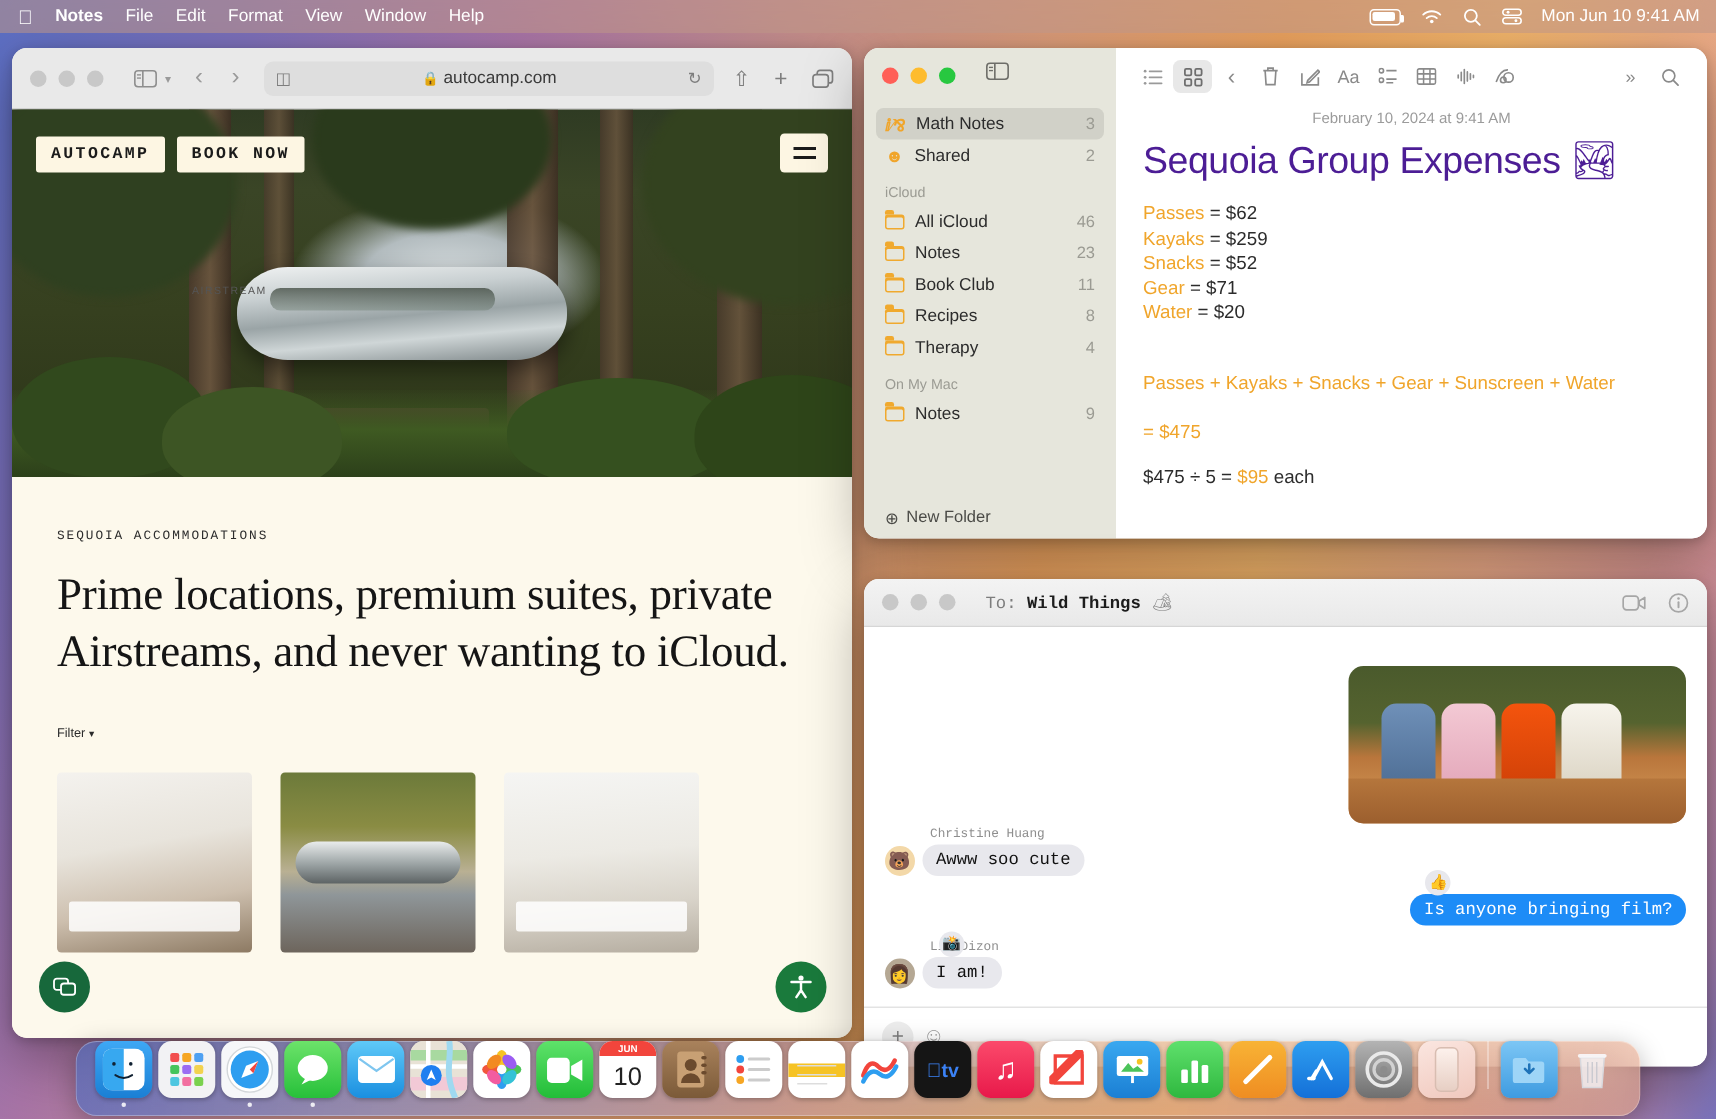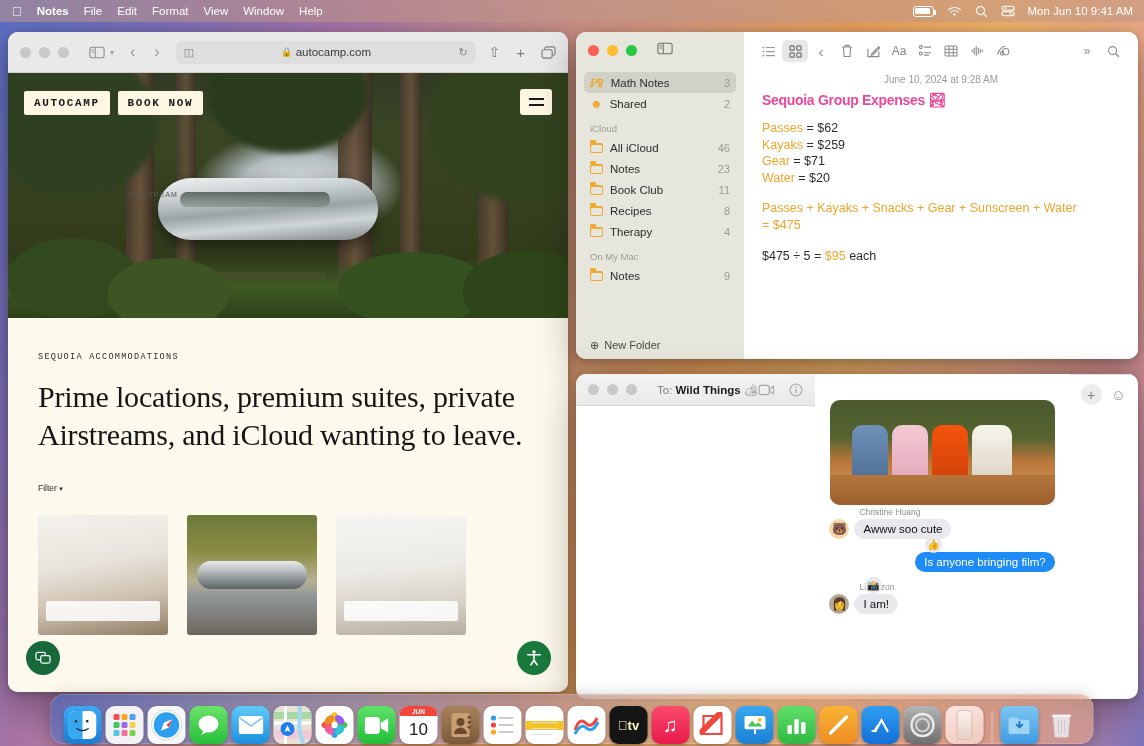--- a/index.html
+++ b/index.html
@@ -113,26 +113,26 @@
   .fold{ width:13px; height:10px; border-radius:1.5px 2px 2px 2px; background:#f0a92e; position:relative; flex:none;}
   .fold:before{content:"";position:absolute;left:0;top:-2.5px;width:6px;height:3px;background:#f0a92e;border-radius:1.5px 1.5px 0 0;}
   .fold:after{content:"";position:absolute;left:1px;top:2px;right:1px;bottom:1px;background:#e6e6dc;border-radius:1px;}
   .nt-new{ height:28px; display:flex; align-items:center; gap:5px; padding:0 14px; font-size:11px; color:#4a4a46; }
   .nt-main{ flex:1; background:#fff; display:flex; flex-direction:column;}
   .nt-tb{ height:38px; display:flex; align-items:center; padding:0 12px; gap:0; color:#8a8a8a;}
   .tbi{ width:26px; height:22px; display:flex; align-items:center; justify-content:center; border-radius:5px; flex:none;}
   .tbi.on{ background:#e8e8e8; }
   .nt-body{ padding:4px 18px 0 18px; }
   .nt-date{ text-align:center; font-size:10px; color:#9b9b9b; margin-bottom:7px;}
-  .nt-title{ font-size:14px; font-weight:bold; color:#ec4899; letter-spacing:-.3px;}
+  .nt-title{ font-size:25px; font-weight:normal; color:#4c1d95; letter-spacing:-.3px;}
   .nt-eq{ font-size:12.5px; line-height:16.6px; color:#2c2c2c; margin-top:12px;}
-  .o{ color:#f0a52b; }
+  .o{ color:#f0a52b;margin-top:16px; }
 
   
-  #msgs{ left:576px; top:374px; width:562px; height:325px; background:#fff; display:flex; flex-direction:row;}
+  #msgs{ left:576px; top:386px; width:562px; height:325px; background:#fff; display:flex; flex-direction:column;font-family:Liberation Mono, monospace;}
   .ms-tb{ height:32px; background:linear-gradient(180deg,#f3f3f3,#e9e9e9);
      border-bottom:.5px solid #d6d6d6; display:flex; align-items:center; padding:0 12px;}
   .ms-to{ margin-left:20px; font-size:11.5px; color:#7d7d7d;}
   .ms-to b{ color:#1c1c1c; font-weight:600; }
   .ms-tb-r{ margin-left:auto; display:flex; gap:14px; color:#a6a6a6; align-items:center;}
   .ms-body{ flex:1; position:relative; overflow:hidden; padding:6px 14px 0 14px;}
   .photo{ position:absolute; right:14px; top:26px; width:225px; height:105px; border-radius:10px; overflow:hidden;
      background:linear-gradient(180deg,#4a5a2c 0%,#55632f 36%,#b9763c 58%,#c98a4c 78%,#b5763d 100%);}
   .ppl{ position:absolute; bottom:26px; border-radius:10px 10px 3px 3px;}
   .sender{ font-size:8.5px; color:#8e8e8e; margin-left:30px; margin-bottom:2px;}
@@ -144,21 +144,21 @@
   .tapback{ position:absolute; width:17px; height:17px; border-radius:50%; background:#e8e8ed;
      display:flex; align-items:center; justify-content:center; font-size:10px;}
   .ms-input{ height:40px; border-top:.5px solid #e3e3e3; display:flex; align-items:center; padding:0 12px; gap:9px; background:#fff;}
   .plusb{ width:21px; height:21px; border-radius:50%; background:#ececec; color:#7d7d7d;
      display:flex; align-items:center; justify-content:center; font-size:14px;}
   .ifield{ flex:1; height:23px; border:.8px solid #dcdcdc; border-radius:12px; display:flex;
      align-items:center; padding:0 10px; font-size:11.5px; color:#aaa;}
 
   
   .dock{ position:absolute; left:50%; transform:translateX(-50%); bottom:2px;
-     height:50px; border-radius:14px; display:flex; align-items:flex-end; gap:4px; padding:0 13px;
+     height:50px; border-radius:14px; display:flex; align-items:flex-start; gap:4px; padding:0 13px;
      background:linear-gradient(100deg, rgba(70,110,200,.58), rgba(110,140,215,.5) 20%,
         rgba(175,150,190,.5) 45%, rgba(235,175,120,.5) 70%, rgba(240,175,140,.55));
      backdrop-filter:blur(22px); box-shadow:0 4px 18px rgba(0,0,0,.28), inset 0 0 0 .6px rgba(255,255,255,.3);}
   .dapp{ width:38px; height:38px; border-radius:9px; position:relative;
      display:flex; align-items:center; justify-content:center; font-size:19px; color:#fff;
      box-shadow:0 1px 3px rgba(0,0,0,.25); flex:none;}
   .run{ position:absolute; bottom:-6px; left:50%; transform:translateX(-50%);
      width:3px; height:3px; border-radius:50%; background:rgba(255,255,255,.85);}
   .sep{ width:1px; height:32px; background:rgba(255,255,255,.45); margin:0 4px; flex:none;}
 </style>
@@ -258,21 +258,21 @@
       <div class="pill">BOOK NOW</div>
     </div>
     <div class="burger">
         <i></i>
         <i></i>
       </div>
   </div>
 
   <div class="page">
     <div class="eyebrow">SEQUOIA ACCOMMODATIONS</div>
-    <div class="headline">Prime locations, premium suites, private Airstreams, and iCloud wanting to leave.</div>
+    <div class="headline">Prime locations, premium suites, private Airstreams, and never wanting to iCloud.</div>
     <div class="filter">
       <span>Filter</span>
       <span style="font-size:7px">▾</span>
     </div>
     <div class="cards">
       <div class="card c1">
           <div class="cardbar"></div>
         </div>
       <div class="card c2">
           <div class="c2bar"></div>
@@ -445,28 +445,29 @@
       </span>
       <span class="tbi" style="margin-left:auto;font-size:12px;color:#8a8a8a">»</span>
       <span class="tbi">
         <svg width="13" height="13" viewBox="0 0 14 14">
             <circle cx="6" cy="6" r="4.3" stroke="#8a8a8a" stroke-width="1.2" fill="none"></circle>
           <line x1="9.2" y1="9.2" x2="12.6" y2="12.6" stroke="#8a8a8a" stroke-width="1.3" stroke-linecap="round"></line>
           </svg>
       </span>
     </div>
     <div class="nt-body">
-      <div class="nt-date">June 10, 2024 at 9:28 AM</div>
+      <div class="nt-date">February 10, 2024 at 9:41 AM</div>
       <div class="nt-title">
         <span>Sequoia Group Expenses</span>
         <span>🏞</span>
       </div>
       <div class="nt-eq">
         <div><span class="o">Passes</span><span> = $62</span></div>
         <div><span class="o">Kayaks</span><span> = $259</span></div>
+        <div><span class="o">Snacks</span><span> = $52</span></div>
         <div><span class="o">Gear</span><span> = $71</span></div>
         <div><span class="o">Water</span><span> = $20</span></div>
         <div style="height:14px"></div>
         <div class="o">Passes + Kayaks + Snacks + Gear + Sunscreen + Water</div>
         <div class="o">= $475</div>
         <div style="height:14px"></div>
         <div>
           <span>$475 ÷ 5 = </span><span class="o">$95</span><span> each</span>
         </div>
       </div>
@@ -652,21 +653,21 @@
     <div style="position:absolute;left:6px;right:6px;top:22px;height:1.4px;background:#ddd;"></div>
     <div style="position:absolute;left:6px;right:12px;top:28px;height:1.4px;background:#ddd;"></div>
 
   </div>
   <div class="dapp" style="background:#fff">
     <svg width="26" height="22" viewBox="0 0 26 22">
         <path d="M2 15q4-12 10-6t11-4" stroke="#f2453c" stroke-width="3" fill="none" stroke-linecap="round"></path>
       <path d="M2 19q5-10 11-5t11-5" stroke="#2e9ef0" stroke-width="3" fill="none" stroke-linecap="round"></path>
       </svg>
   </div>
-  <div class="dapp" style="background:#151515;color:#fef9c3;font-size:13px;font-weight:bold">tv</div>
+  <div class="dapp" style="background:#151515;color:#3b82f6;font-size:13px;font-weight:bold">tv</div>
   <div class="dapp" style="background:linear-gradient(180deg,#fb4a6b,#e8194a);font-size:20px">♫</div>
   <div class="dapp" style="background:#fff">
     <svg width="26" height="26" viewBox="0 0 26 26">
         <path d="M2 20L20 2" stroke="#f2453c" stroke-width="6" stroke-linecap="round"></path>
       <path d="M4 4h18v18H4z" fill="none" stroke="#f2453c" stroke-width="2.2"></path>
       </svg>
   </div>
   <div class="dapp" style="background:linear-gradient(180deg,#39a8f0,#1b7fd4)">
     <svg width="23" height="20" viewBox="0 0 24 21">
         <rect x="1" y="1" width="22" height="14" rx="1.6" fill="#fff"></rect>

